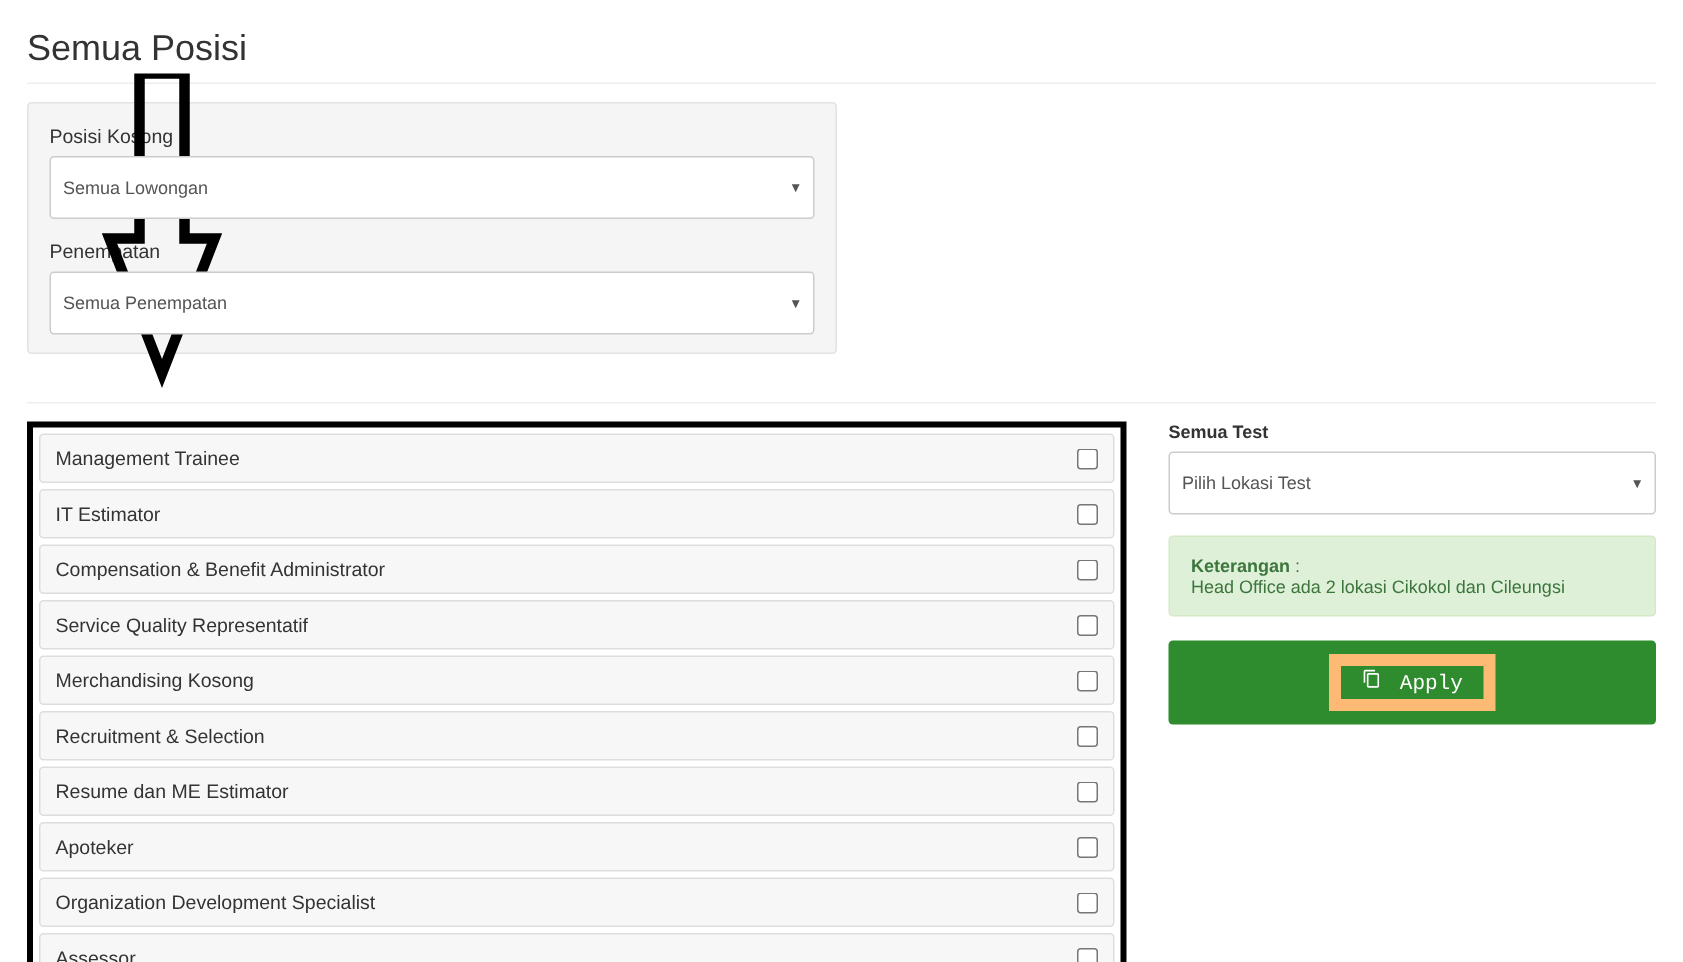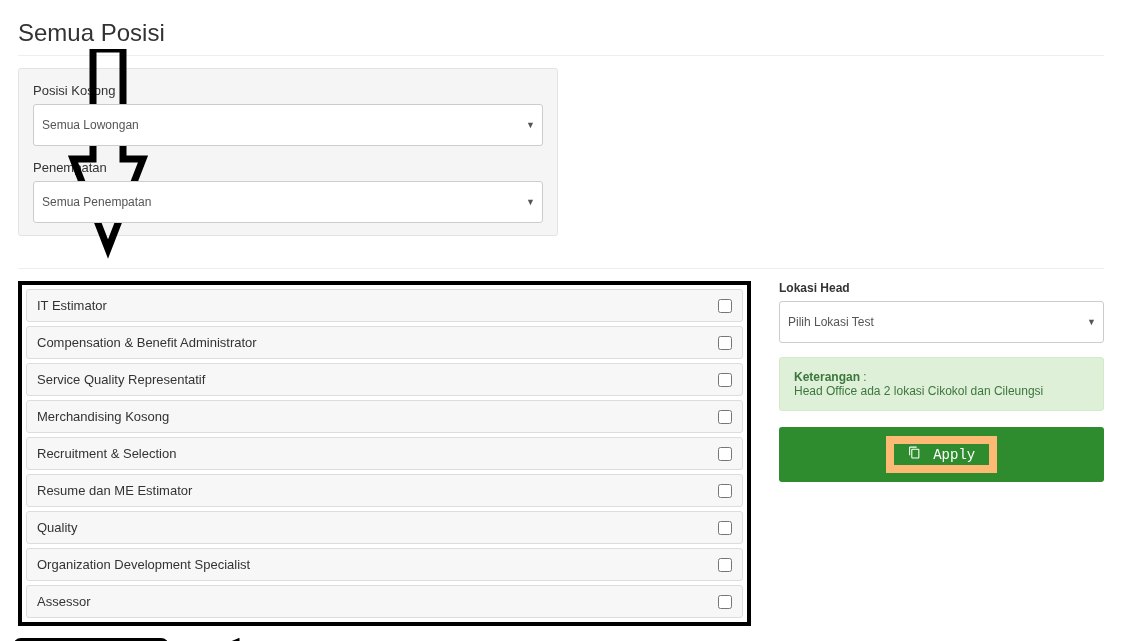--- a/index.html
+++ b/index.html
@@ -197,20 +197,24 @@
       <span class="select-caret">▼</span>
     </div>
   </div>
 
   <hr class="rule">
 
   <div class="columns">
     <div class="left-col">
       <div class="position-list" id="position-list">
           <div class="position-item">
+            <span class="position-label">Management Trainee</span>
+            <input type="checkbox" class="position-check" style="">
+          </div>
+          <div class="position-item">
             <span class="position-label">IT Estimator</span>
             <input type="checkbox" class="position-check" style="">
           </div>
           <div class="position-item">
             <span class="position-label">Compensation &amp; Benefit Administrator</span>
             <input type="checkbox" class="position-check" style="">
           </div>
           <div class="position-item">
             <span class="position-label">Service Quality Representatif</span>
             <input type="checkbox" class="position-check" style="">
@@ -221,21 +225,21 @@
           </div>
           <div class="position-item">
             <span class="position-label">Recruitment &amp; Selection</span>
             <input type="checkbox" class="position-check" style="">
           </div>
           <div class="position-item">
             <span class="position-label">Resume dan ME Estimator</span>
             <input type="checkbox" class="position-check" style="">
           </div>
           <div class="position-item">
-            <span class="position-label">Quality</span>
+            <span class="position-label">Apoteker</span>
             <input type="checkbox" class="position-check" style="">
           </div>
           <div class="position-item">
             <span class="position-label">Organization Development Specialist</span>
             <input type="checkbox" class="position-check" style="">
           </div>
           <div class="position-item">
             <span class="position-label">Assessor</span>
             <input type="checkbox" class="position-check" style="">
           </div>
@@ -253,21 +257,21 @@
 
         <svg class="annotation-arrow-left" width="100" height="36" viewBox="0 0 100 36">
           <path d="M100 10 L40 10 L40 2 L2 18 L40 34 L40 26 L100 26 Z" fill="#fff" stroke="#000" stroke-width="3"></path>
         </svg>
 
         <div class="deposit-note-box">Jika tidak ada posisi yang anda inginkan / sesuai dengan kualifikasi Anda.</div>
       </div>
     </div>
 
     <div class="right-col">
-      <label class="sidebar-label">Lokasi Head</label>
+      <label class="sidebar-label">Semua Test</label>
       <div class="select-wrap">
         <select class="select">
           <option>Pilih Lokasi Test</option>
         </select>
         <span class="select-caret">▼</span>
       </div>
 
       <div class="info-box">
         <span class="info-title">Keterangan</span><span> :</span><br>
         <span>Head Office ada 2 lokasi Cikokol dan Cileungsi</span>

